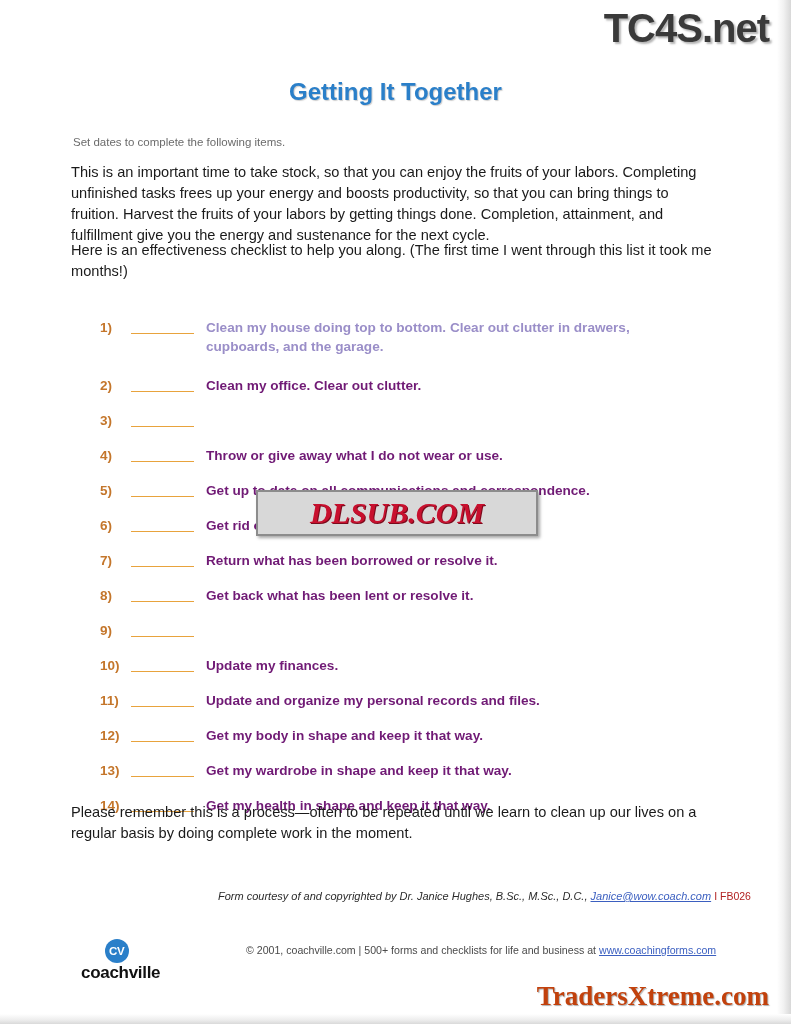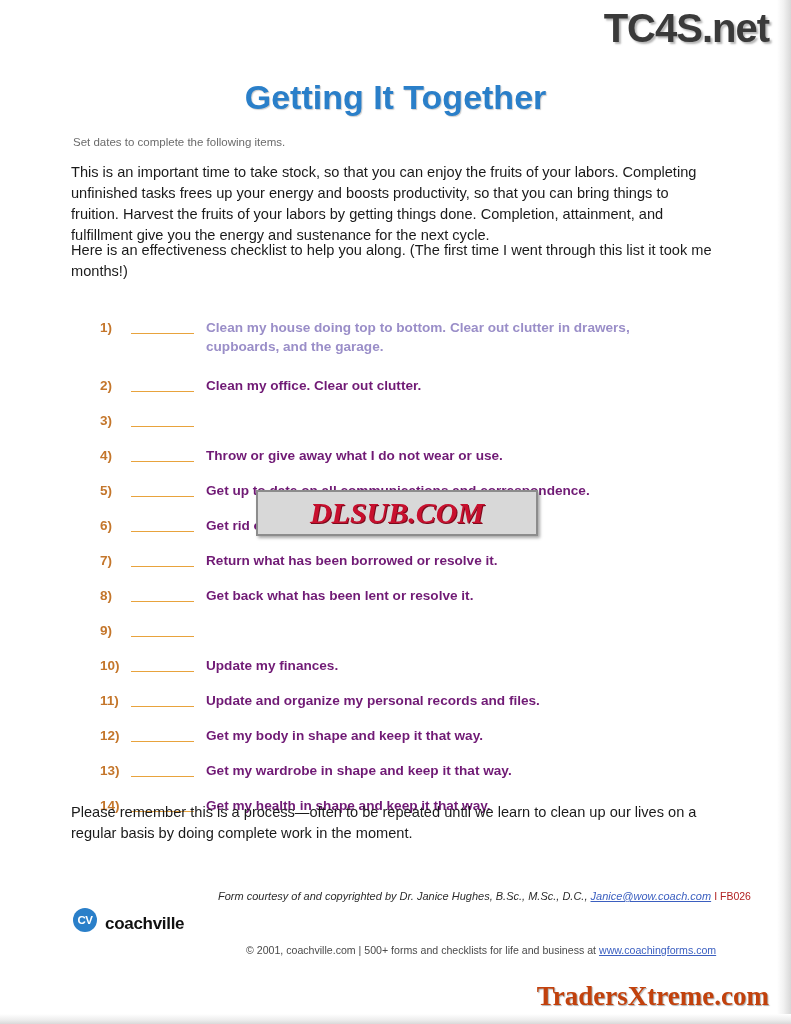--- a/index.html
+++ b/index.html
@@ -52,21 +52,21 @@
     letter-spacing: -1px;
     text-shadow: 2px 2px 2px rgba(120,120,120,0.55);
   }
 
   .title {
     position: absolute;
     top: 78px;
     left: 0;
     width: 791px;
     text-align: center;
-    font-size: 34px;
+    font-size: 24px;
     font-weight: bold;
     color: #2a7fc9;
     letter-spacing: 0px;
     text-shadow: 1px 1px 1px rgba(170,170,170,0.6);
   }
 
   .subnote {
     position: absolute;
     top: 136px;
     left: 73px;
@@ -181,44 +181,44 @@
   .credit .fb {
     color: #b22222;
     font-style: normal;
     font-size: 10.5px;
   }
 
   
   .logo-wrap {
     position: absolute;
     left: 73px;
-    top: 905px;
+    top: 939px;
     display: flex;
     align-items: center;
+    flex-direction: column;
   }
   .cv-badge {
     width: 24px;
     height: 24px;
     border-radius: 50%;
     background: #2a7fc9;
     color: #ffffff;
     font-size: 11.5px;
     font-weight: bold;
     display: flex;
     align-items: center;
     justify-content: center;
     letter-spacing: -0.5px;
   }
   .cv-word {
     margin-left: 8px;
     font-size: 17px;
     font-weight: bold;
     color: #111111;
     letter-spacing: -0.3px;
-    margin-top: 9px;
   }
 
   .copyline {
     position: absolute;
     left: 246px;
     top: 944px;
     font-size: 10.6px;
     color: #4a4a4a;
   }
   .copyline a {

